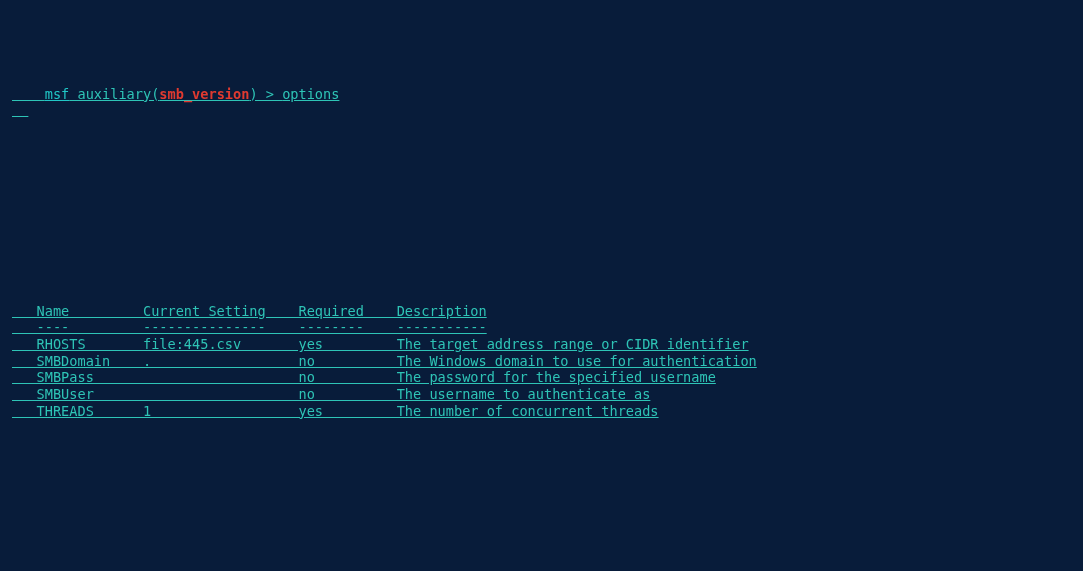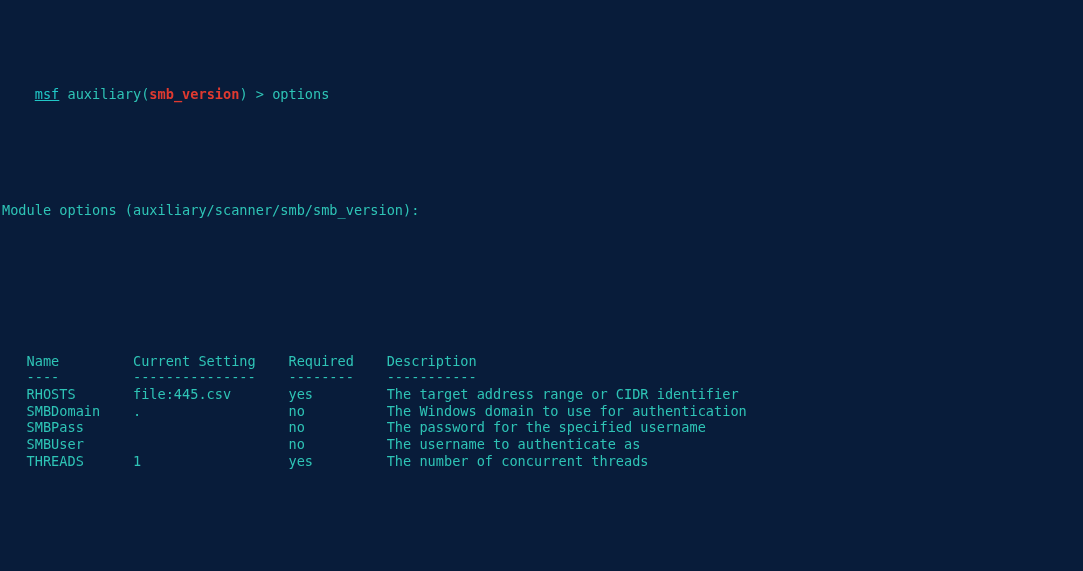--- a/index.html
+++ b/index.html
@@ -19,21 +19,22 @@
   }
   #terminal {
     position: relative;
     padding: 2px 0 0 0;
     white-space: pre;
     letter-spacing: 0;
   }
   .line {
     height: 16.7px;
     white-space: pre;
-    padding-left: 2px;
+    padding-left: 12px;
+    text-decoration: underline;
   }
   .blank { height: 16.7px; }
 
   
   .msf {
     color: #21c7c7;
     text-decoration: underline;
   }
   .paren { color: #2ec4b6; }
   .modname {
@@ -47,21 +48,20 @@
 
 <div id="terminal">
 
   
   <div class="line">
     <span class="msf">msf</span><span class="paren"> auxiliary(</span><span class="modname">smb_version</span><span class="paren">) &gt; </span><span class="promptrest">options</span>
   </div>
 
   <div class="blank"></div>
 
-  <div class="line">Module options (auxiliary/scanner/smb/smb_version):</div>
 
   <div class="blank"></div>
 
   
   <div id="options-table"><div class="line">   Name         Current Setting    Required    Description</div><div class="line">   ----         ---------------    --------    -----------</div><div class="line">   RHOSTS       file:445.csv       yes         The target address range or CIDR identifier</div><div class="line">   SMBDomain    .                  no          The Windows domain to use for authentication</div><div class="line">   SMBPass                         no          The password for the specified username</div><div class="line">   SMBUser                         no          The username to authenticate as</div><div class="line">   THREADS      1                  yes         The number of concurrent threads</div></div>
 
   <div class="blank"></div>
 
   
   

